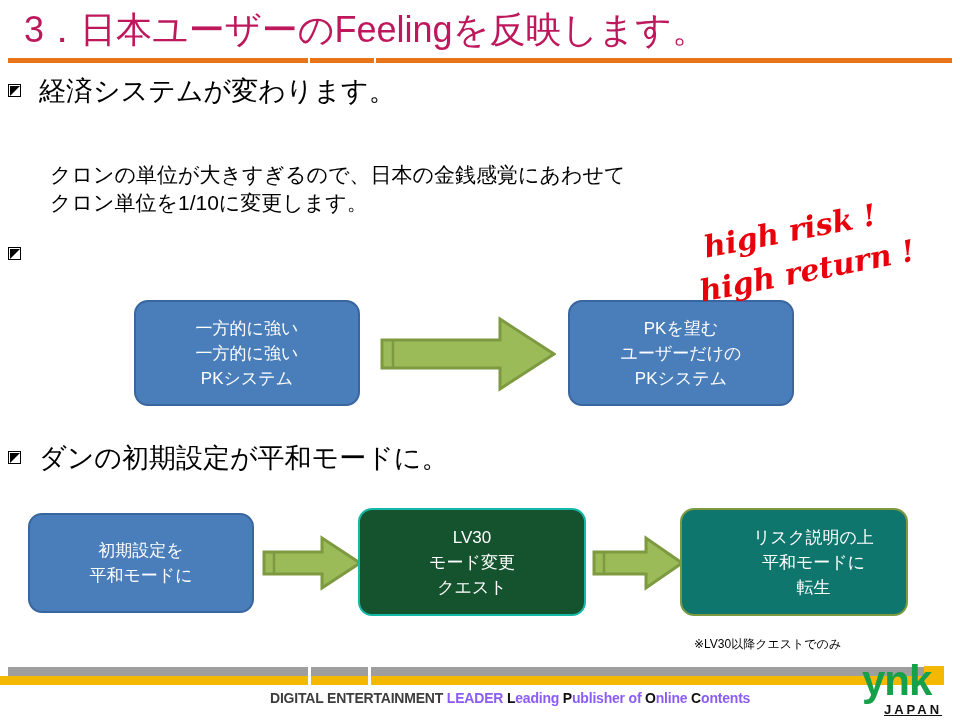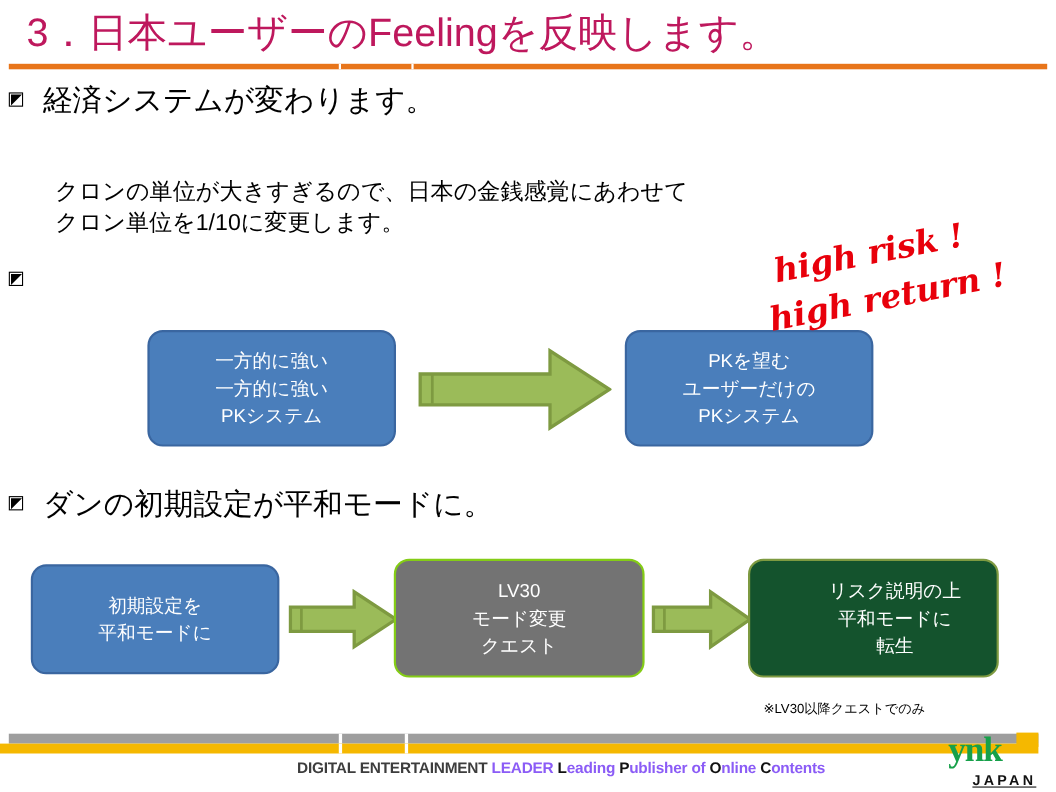--- a/index.html
+++ b/index.html
@@ -99,22 +99,22 @@
     display: flex;
     flex-direction: column;
     align-items: center;
     justify-content: center;
     color: #ffffff;
     font-size: 17px;
     line-height: 25px;
     text-align: center;
   }
   .pbox.blue   { background: #4A7EBB; border: 2px solid #3A66A0; }
-  .pbox.red    { background: #737373; border: 2px solid #84cc16; }
-  .pbox.green  { background: #14532d; border: 2px solid #7E9A41; padding-left: 39px; }
+  .pbox.red    { background: #14532d; border: 2px solid #14b8a6; }
+  .pbox.green  { background: #0f766e; border: 2px solid #7E9A41; padding-left: 39px; }
   .pbox .line  { display: block; white-space: nowrap; }
 
   
   .garrow {
     position: absolute;
   }
   .garrow svg { display: block; width: 100%; height: 100%; }
 
   
   #handwrite {
@@ -199,23 +199,23 @@
     position: absolute;
     left: 862px;
     top: 660px;
     width: 98px;
     height: 58px;
   }
   #logo-mark {
     position: absolute;
     left: 0; top: 0;
     width: 98px; height: 42px;
-    font-family: Liberation Serif, serif;
+    font-family: Liberation Sans, sans-serif;
     font-weight: 700;
-    font-size: 32px;
+    font-size: 42px;
     line-height: 42px;
     color: #17A04A;
     letter-spacing: -1px;
   }
   #logo-accent {
     position: absolute;
     left: 62px;
     top: 6px;
     width: 20px;
     height: 13px;

